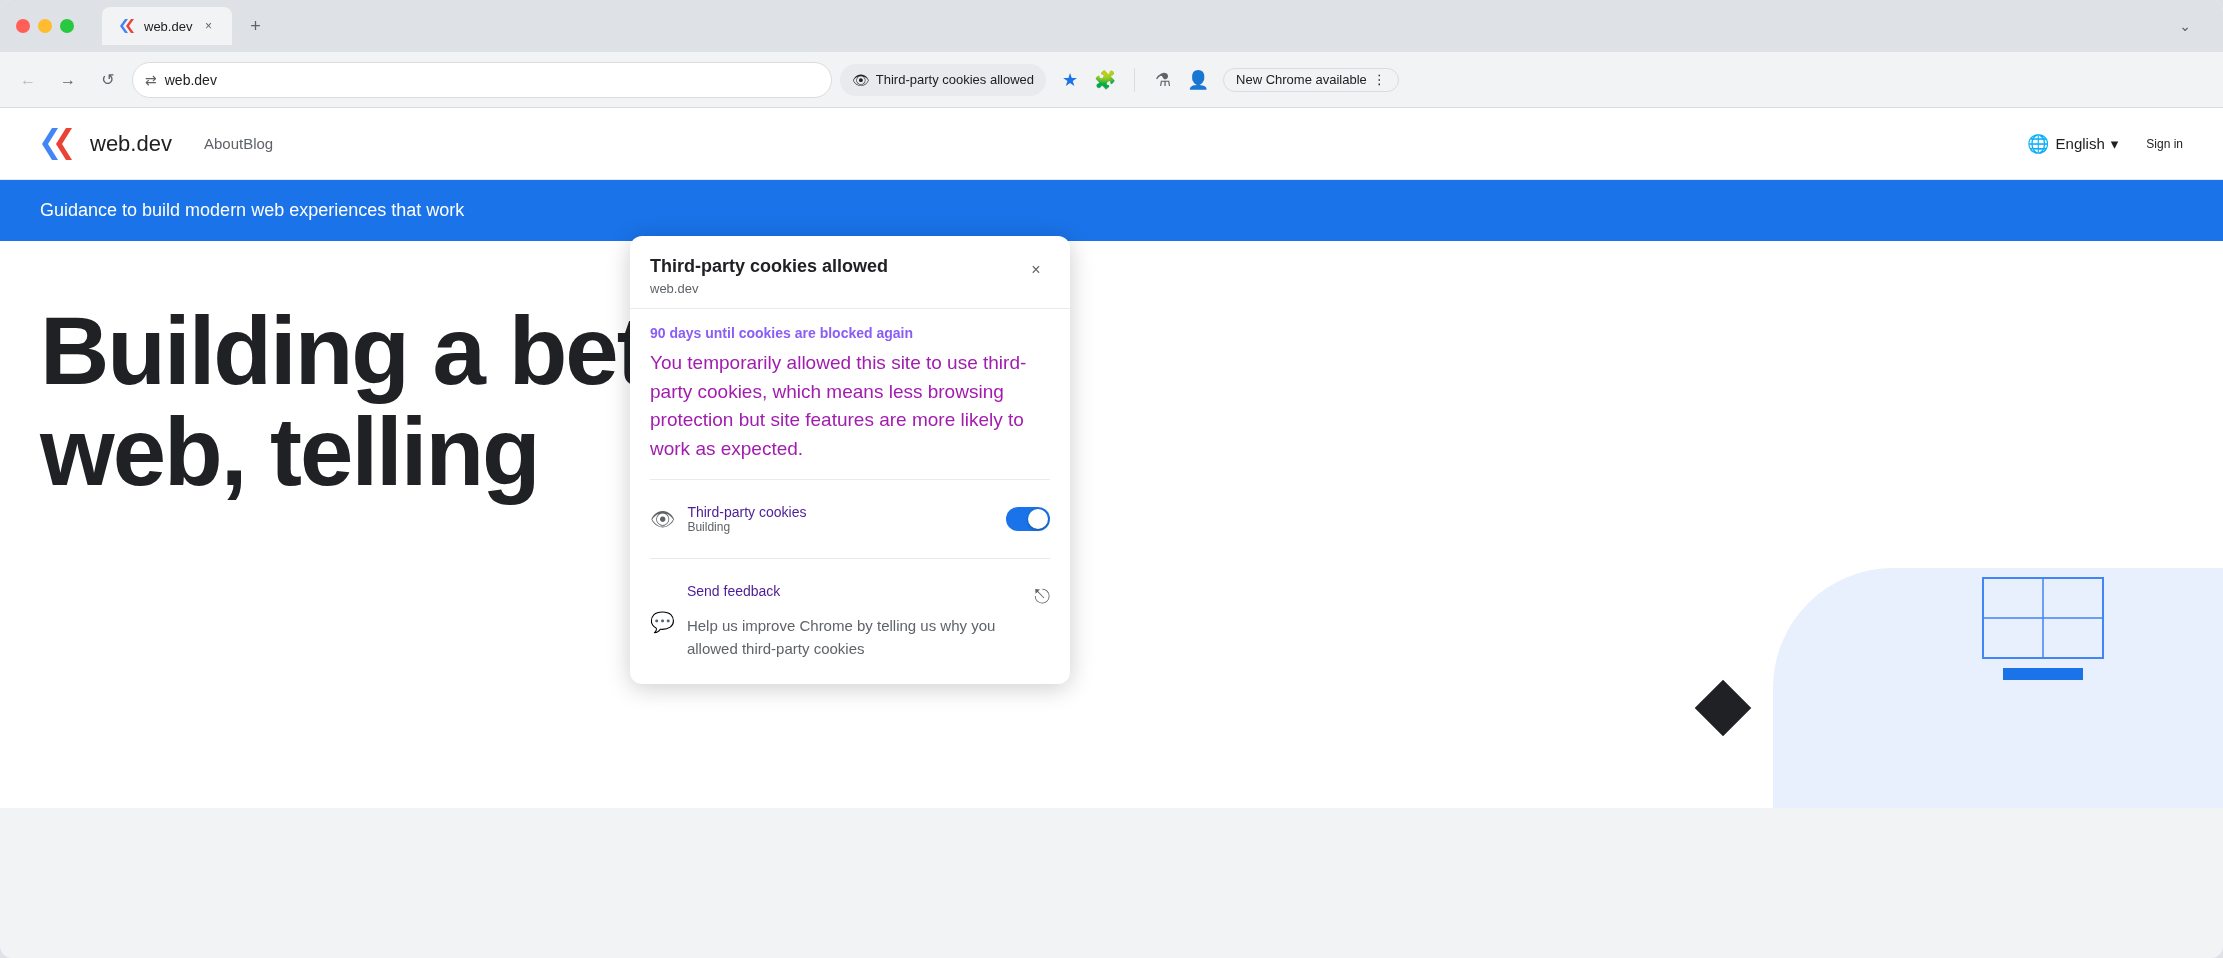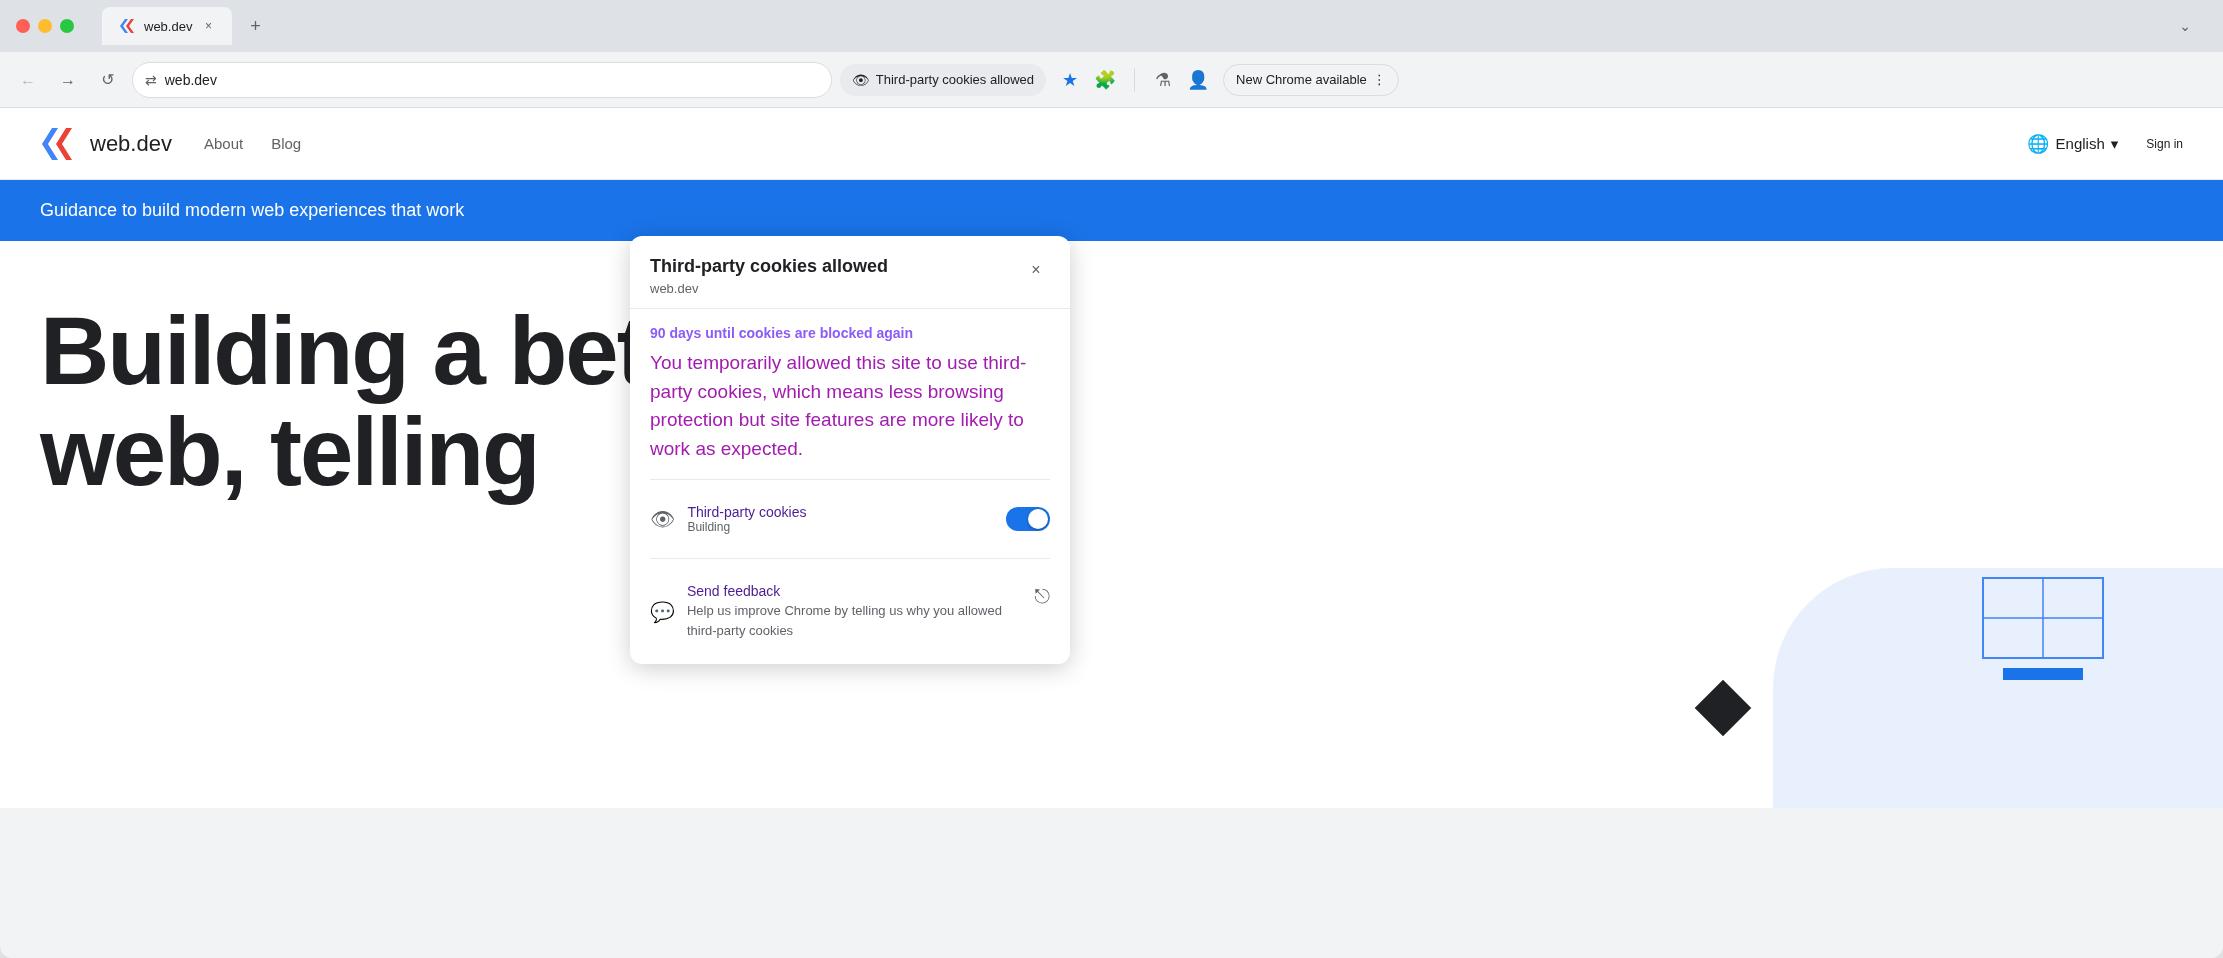--- a/index.html
+++ b/index.html
@@ -170,21 +170,21 @@
       align-items: center;
       justify-content: center;
       font-size: 18px;
       color: #5f6368;
     }
     .star-btn { color: #1a73e8; }
 
     .separator { width: 1px; height: 24px; background: #dadce0; margin: 0 4px; }
 
     .new-chrome-btn {
-      height: 32px;
+      height: 24px;
       background: #f1f3f4;
       border: 1px solid #dadce0;
       border-radius: 16px;
       display: flex;
       align-items: center;
       padding: 0 12px;
       gap: 6px;
       cursor: pointer;
       font-size: 13px;
       color: #202124;
@@ -216,21 +216,20 @@
       width: 40px;
       height: 40px;
     }
     .logo-text {
       font-size: 22px;
       color: #202124;
       font-weight: 400;
     }
     .nav-links {
       display: flex;
-      gap: 28px;
       align-items: center;
     }
     .nav-link {
       font-size: 15px;
       color: #5f6368;
       text-decoration: none;
       cursor: pointer;
     }
     .site-nav-right {
       margin-left: auto;
@@ -388,24 +387,24 @@
       box-shadow: 0 1px 3px rgba(0,0,0,0.3);
     }
 
     .popup-feedback-row {
       display: flex;
       align-items: flex-start;
       justify-content: space-between;
       padding: 8px 0;
     }
     .popup-feedback-text {
-      font-size: 13px;
+      font-size: 15px;
       color: #5f6368;
       line-height: 1.5;
-      margin-top: 2px;
+      margin-top: 16px;
     }
     .external-icon {
       font-size: 18px;
       color: #5f6368;
       margin-top: 2px;
     }
 
     .bg-light-blue {
       position: absolute;
       right: 0;

